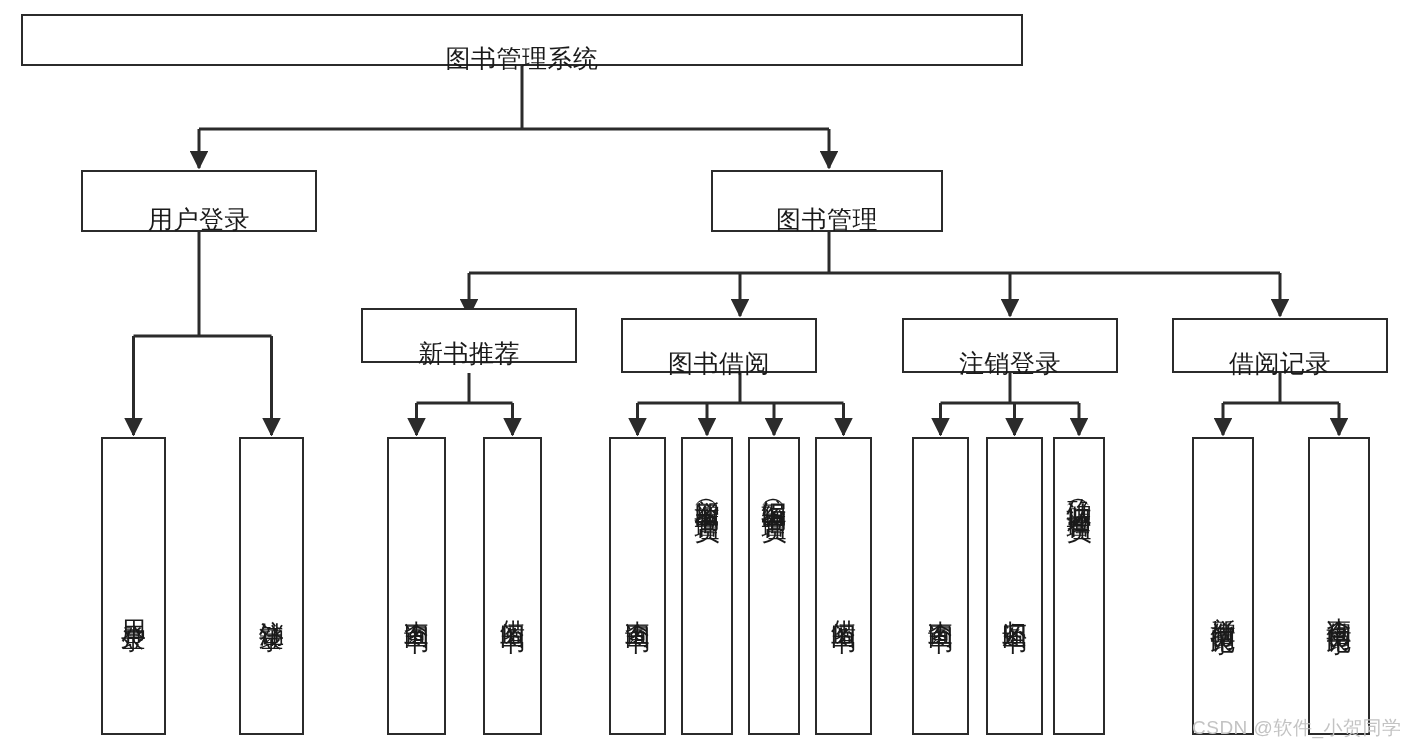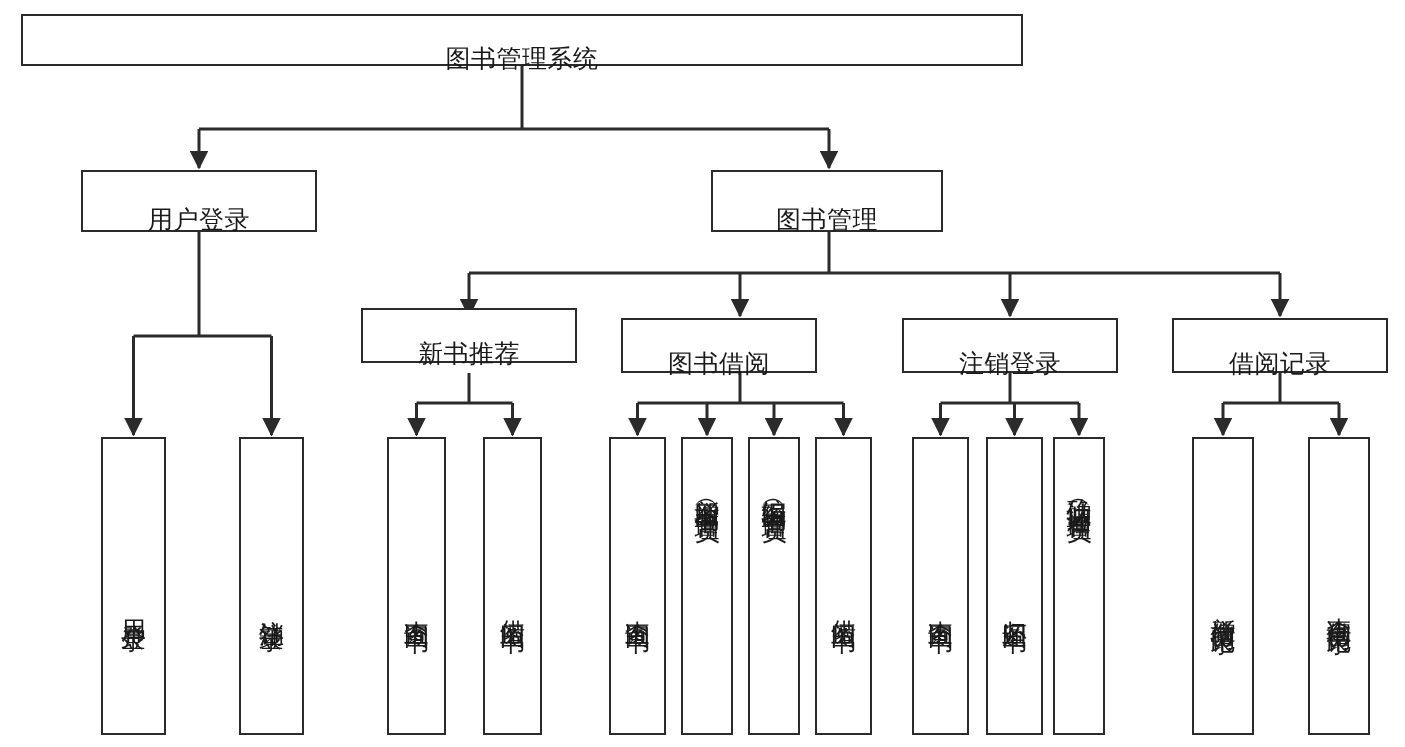--- a/index.html
+++ b/index.html
@@ -180,13 +180,14 @@
         <span class="label">确认归还（管理员）</span>
       </div>
       <div class="node vert mid" style="left: 1192px; top: 437px; width: 62px; height: 298px;">
         <span class="label">新增借阅记录</span>
       </div>
       <div class="node vert mid" style="left: 1308px; top: 437px; width: 62px; height: 298px;">
         <span class="label">查询借阅记录</span>
       </div>
     </div>
 
+  <div class="watermark" style="left: 1192px; top: 715px;">CSDN @软件_小贺同学</div>
 </div>
 
 </body></html>

